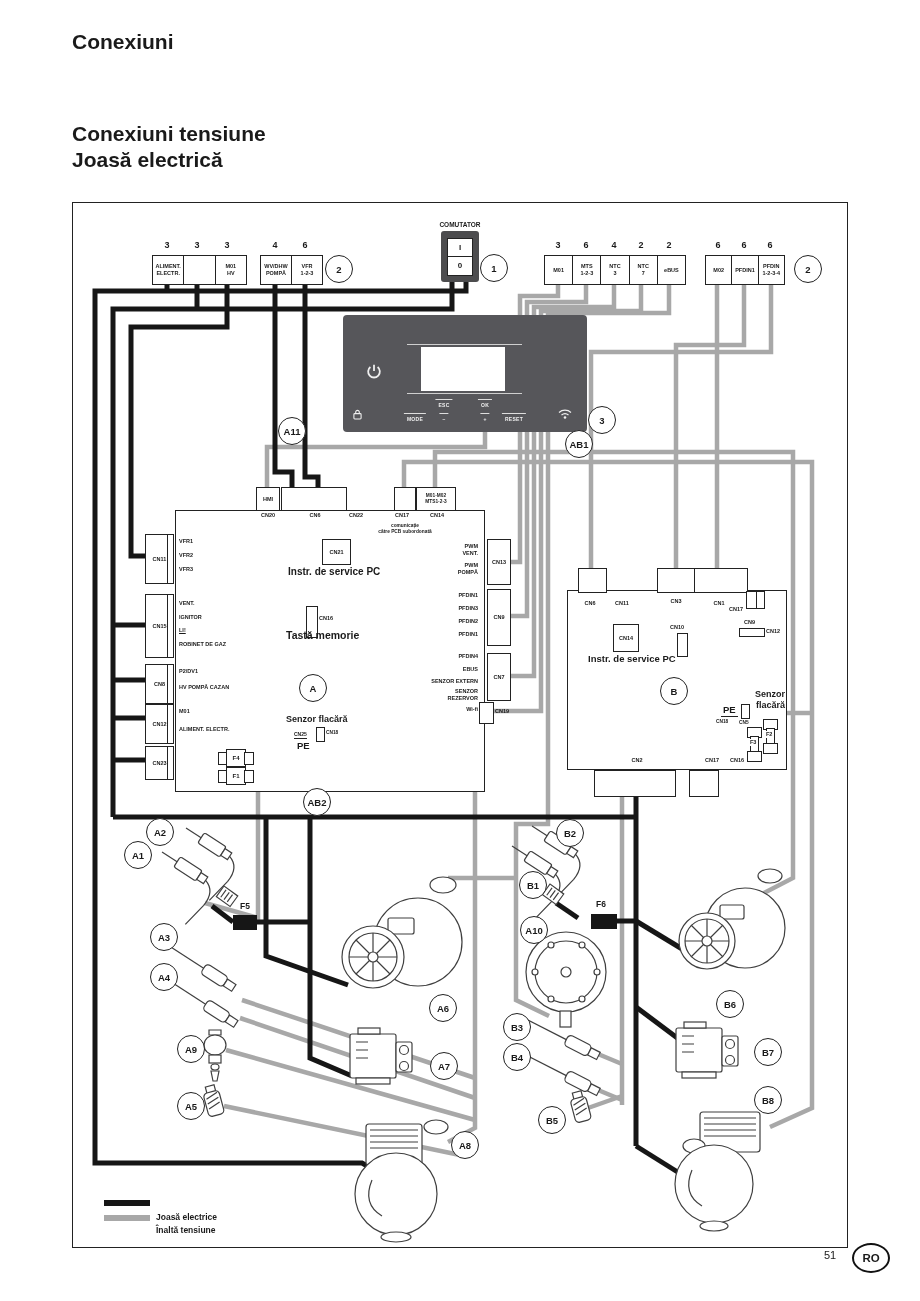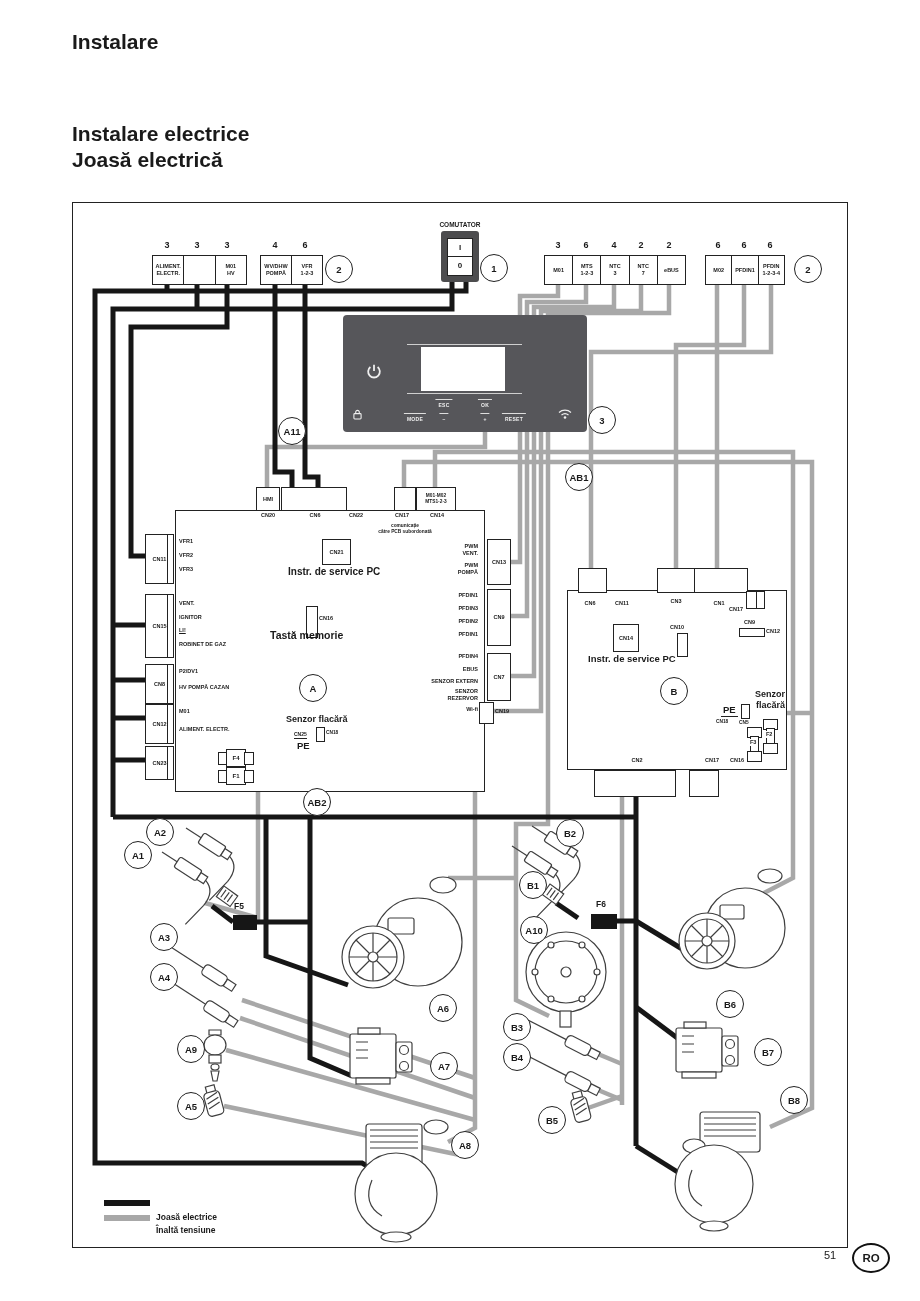--- a/index.html
+++ b/index.html
@@ -50,22 +50,22 @@
            border-radius:50%;display:flex;align-items:center;justify-content:center;
            font-size:11.5px;font-weight:bold;}
   #wires{position:absolute;left:0;top:0;z-index:1;}
   .ul{text-decoration:underline;}
 </style>
 </head>
 <body>
 
 <div id="page">
 
-  <div class="h1" style="left:72px;top:30px">Instalare</div>
-  <div class="h1" style="left:72px;top:122px">Instalare electrice</div>
+  <div class="h1" style="left:72px;top:30px">Conexiuni</div>
+  <div class="h1" style="left:72px;top:122px">Conexiuni tensiune</div>
   <div class="h1" style="left:72px;top:148px">Joasă electrică</div>
 
   <div id="frame"></div>
 
   <svg id="wires" width="920" height="1301">
 
     <g stroke="#a8a8a8" stroke-width="4.5" fill="none">
       <path d="M485,432 L485,447 L267,447 L267,487"></path>
       <path d="M435,487 L435,452 L793,452 L793,878 L762,894"></path>
       <path d="M404,487 L404,462 L812,462 L812,1108 L770,1127"></path>
@@ -385,21 +385,21 @@
   <div class="lbl s55" style="left:179px;top:641px;z-index:4;white-space:nowrap">ROBINET DE GAZ</div>
   <div class="lbl s55" style="left:179px;top:668px;z-index:4">P2/DV1</div>
   <div class="lbl s55" style="left:179px;top:684px;z-index:4;white-space:nowrap">HV POMPĂ CAZAN</div>
   <div class="lbl s55" style="left:179px;top:708px;z-index:4">M01</div>
   <div class="lbl s55" style="left:179px;top:726px;z-index:4;white-space:nowrap">ALIMENT. ELECTR.</div>
 
   <div class="sbox lab" style="left:322px;top:539px;width:27px;height:24px">CN21</div>
   <div class="lbl s10" style="left:288px;top:566px;z-index:4;white-space:nowrap">Instr. de service PC</div>
   <div class="sbox" style="left:306px;top:606px;width:10px;height:30px"></div>
   <div class="lbl s55" style="left:319px;top:615px;z-index:4">CN16</div>
-  <div class="lbl s105" style="left:270px;top:629px;z-index:4;white-space:nowrap">Tastă memorie</div>
+  <div class="lbl s105" style="left:286px;top:629px;z-index:4;white-space:nowrap">Tastă memorie</div>
   <div class="fsq" style="left:218px;top:752px;width:8px;height:11px"></div>
   <div class="fmid" style="left:226px;top:749px;width:18px;height:16px">F4</div>
   <div class="fsq" style="left:244px;top:752px;width:8px;height:11px"></div>
   <div class="fsq" style="left:218px;top:770px;width:8px;height:11px"></div>
   <div class="fmid" style="left:226px;top:767px;width:18px;height:16px">F1</div>
   <div class="fsq" style="left:244px;top:770px;width:8px;height:11px"></div>
   <div class="lbl s9" style="left:286px;top:714px;z-index:4;white-space:nowrap">Senzor flacără</div>
   <div class="lbl s5" style="left:294px;top:731px;z-index:4;border-bottom:1px solid #222;padding-bottom:1px">CN25</div>
   <div class="lbl s95" style="left:297px;top:740px;z-index:4">PE</div>
   <div class="sbox" style="left:316px;top:727px;width:7px;height:13px"></div>
@@ -457,50 +457,50 @@
   <div class="fsq" style="left:763px;top:719px;width:13px;height:9px"></div>
   <div class="fsq" style="left:766px;top:728px;width:7px;height:15px"></div>
   <div class="fsq" style="left:763px;top:743px;width:13px;height:9px"></div>
   <div class="lbl s55" style="left:766px;top:731px;z-index:5;background:#fff">F2</div>
   <div class="lbl s55 ctr" style="left:622px;top:757px;width:30px;z-index:4">CN2</div>
   <div class="lbl s55 ctr" style="left:697px;top:757px;width:30px;z-index:4">CN17</div>
   <div class="lbl s55 ctr" style="left:722px;top:757px;width:30px;z-index:4">CN16</div>
   <div class="sbox" style="left:594px;top:770px;width:80px;height:25px"></div>
   <div class="sbox" style="left:689px;top:770px;width:28px;height:25px"></div>
 
-  <div class="lbl s8" style="left:234px;top:901px;z-index:5">F5</div>
+  <div class="lbl s8" style="left:240px;top:901px;z-index:5">F5</div>
   <div class="lbl s8" style="left:596px;top:899px;z-index:5">F6</div>
 
   <div class="co" style="left:480px;top:254px">1</div>
   <div class="co" style="left:325px;top:255px">2</div>
   <div class="co" style="left:794px;top:255px">2</div>
   <div class="co" style="left:588px;top:406px">3</div>
   <div class="co" style="left:278px;top:417px">A11</div>
-  <div class="co" style="left:565px;top:463px">AB1</div>
+  <div class="co" style="left:565px;top:430px">AB1</div>
   <div class="co" style="left:299px;top:674px">A</div>
   <div class="co" style="left:660px;top:677px">B</div>
   <div class="co" style="left:303px;top:788px">AB2</div>
   <div class="co" style="left:146px;top:818px">A2</div>
   <div class="co" style="left:124px;top:841px">A1</div>
   <div class="co" style="left:150px;top:923px">A3</div>
   <div class="co" style="left:150px;top:963px">A4</div>
   <div class="co" style="left:177px;top:1035px">A9</div>
   <div class="co" style="left:177px;top:1092px">A5</div>
   <div class="co" style="left:429px;top:994px">A6</div>
   <div class="co" style="left:430px;top:1052px">A7</div>
   <div class="co" style="left:451px;top:1131px">A8</div>
   <div class="co" style="left:556px;top:819px">B2</div>
   <div class="co" style="left:519px;top:871px">B1</div>
   <div class="co" style="left:520px;top:916px">A10</div>
   <div class="co" style="left:503px;top:1013px">B3</div>
   <div class="co" style="left:503px;top:1043px">B4</div>
   <div class="co" style="left:538px;top:1106px">B5</div>
   <div class="co" style="left:716px;top:990px">B6</div>
   <div class="co" style="left:754px;top:1038px">B7</div>
-  <div class="co" style="left:780px;top:1086px">B8</div>
+  <div class="co" style="left:754px;top:1086px">B8</div>
 
   <div class="legsw" style="left: 104px; top: 1200px; background: rgb(22, 22, 22);"></div>
   <div class="lbl s8" style="left:156px;top:1225px;z-index:4">Înaltă tensiune</div>
   <div class="legsw" style="left: 104px; top: 1215px; background: rgb(168, 168, 168);"></div>
   <div class="lbl s8" style="left:156px;top:1212px;z-index:4">Joasă electrice</div>
 
   <div class="abs s11" style="left:824px;top:1249px">51</div>
   <div id="robadge">RO</div>
 
 </div>

